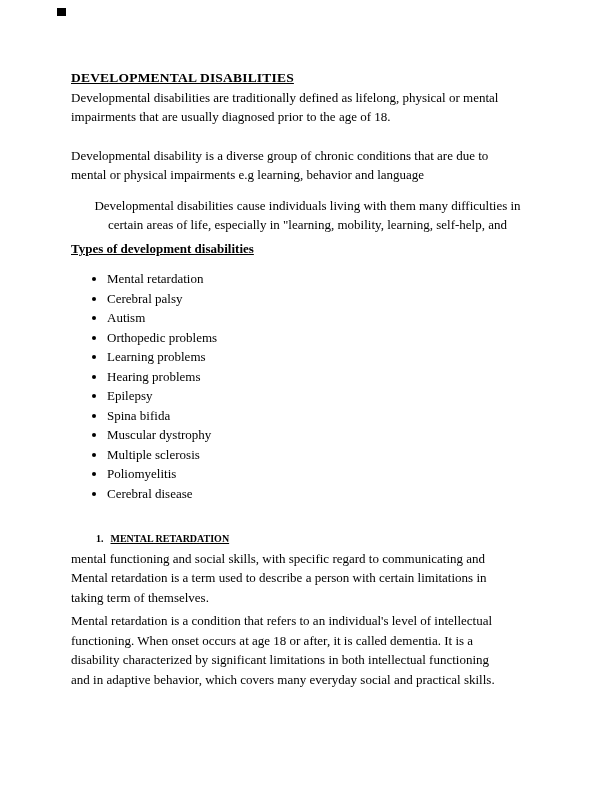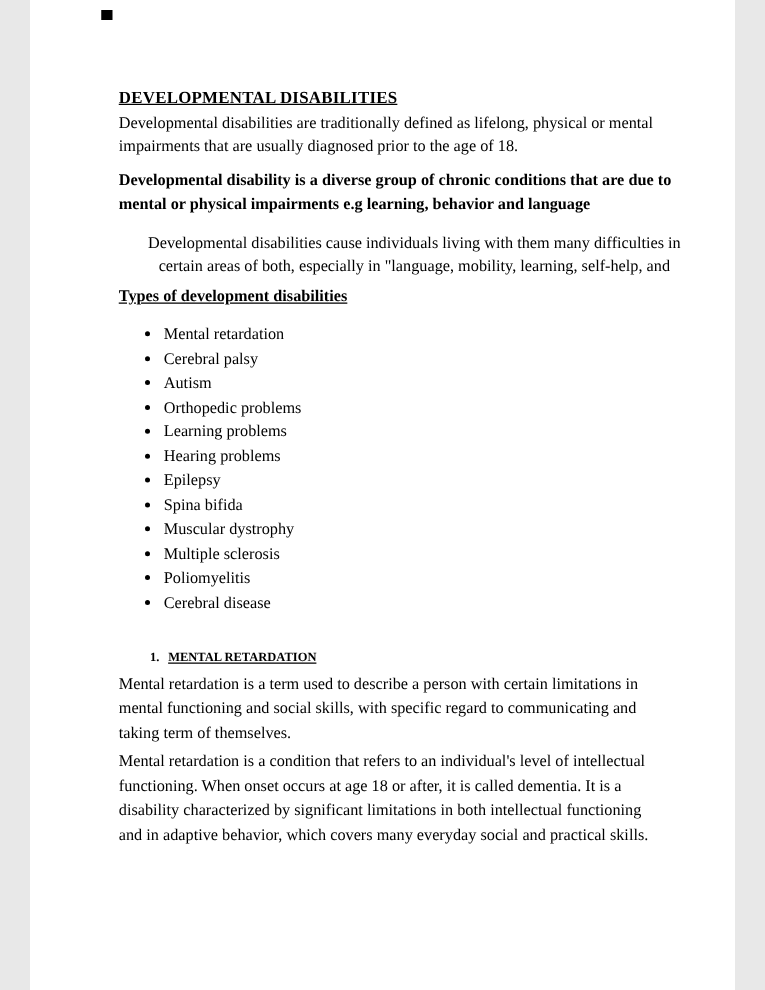--- a/index.html
+++ b/index.html
@@ -1,18 +1,18 @@
 <!DOCTYPE html>
 <html><head>
 <meta charset="utf-8">
 <style>
   html, body { margin: 0; padding: 0; background: #e8e8e8; }
   .page {
     position: relative;
-    width: 564px;
+    width: 612px;
     height: 792px;
     background: #ffffff;
     overflow: hidden;
     font-family: "Liberation Serif", serif;
     color: #000000;
     margin: 0 auto;
   }
   .corner-mark {
     position: absolute;
     left: 57px;
@@ -33,21 +33,21 @@
     margin: 68px 0 0 0;
     font-size: 13.5px;
     font-weight: bold;
     text-decoration: underline;
     letter-spacing: 0.2px;
     white-space: nowrap;
   }
   .para { margin: 0; }
   .para .line { white-space: nowrap; }
   .p1 { }
-  .p2 { margin-top: 7px; font-weight: bold; }
+  .p2 { margin-top: 19px; }
   .p3 { margin-top: 11px; text-align: center; }
   .types-heading {
     margin: 4px 0 0 0;
     font-size: 13px;
     font-weight: bold;
     text-decoration: underline;
     white-space: nowrap;
   }
   .types-list {
     margin: 11px 0 0 0;
@@ -90,21 +90,21 @@
       <div class="line">impairments that are usually diagnosed prior to the age of 18.</div>
     </div>
 
     <div class="para p2">
       <div class="line">Developmental disability is a diverse group of chronic conditions that are due to</div>
       <div class="line">mental or physical impairments e.g learning, behavior and language</div>
     </div>
 
     <div class="para p3">
       <div class="line">Developmental disabilities cause individuals living with them many difficulties in</div>
-      <div class="line">certain areas of both, especially in "language, mobility, learning, self-help, and</div>
+      <div class="line">certain areas of life, especially in "learning, mobility, learning, self-help, and</div>
     </div>
 
     <h2 class="types-heading">Types of development disabilities</h2>
 
     <ul class="types-list">
       <li>Mental retardation</li>
       <li>Cerebral palsy</li>
       <li>Autism</li>
       <li>Orthopedic problems</li>
       <li>Learning problems</li>
@@ -115,22 +115,22 @@
       <li>Multiple sclerosis</li>
       <li>Poliomyelitis</li>
       <li>Cerebral disease</li>
     </ul>
 
     <h3 class="section1-heading">
       <span class="sec-num">1.</span><span class="sec-title">MENTAL RETARDATION</span>
     </h3>
 
     <div class="para s1p1">
+      <div class="line">mental functioning and social skills, with specific regard to communicating and</div>
       <div class="line">Mental retardation is a term used to describe a person with certain limitations in</div>
-      <div class="line">mental functioning and social skills, with specific regard to communicating and</div>
       <div class="line">taking term of themselves.</div>
     </div>
 
     <div class="para s1p2">
       <div class="line">Mental retardation is a condition that refers to an individual's level of intellectual</div>
       <div class="line">functioning. When onset occurs at age 18 or after, it is called dementia. It is a</div>
       <div class="line">disability characterized by significant limitations in both intellectual functioning</div>
       <div class="line">and in adaptive behavior, which covers many everyday social and practical skills.</div>
     </div>
 

